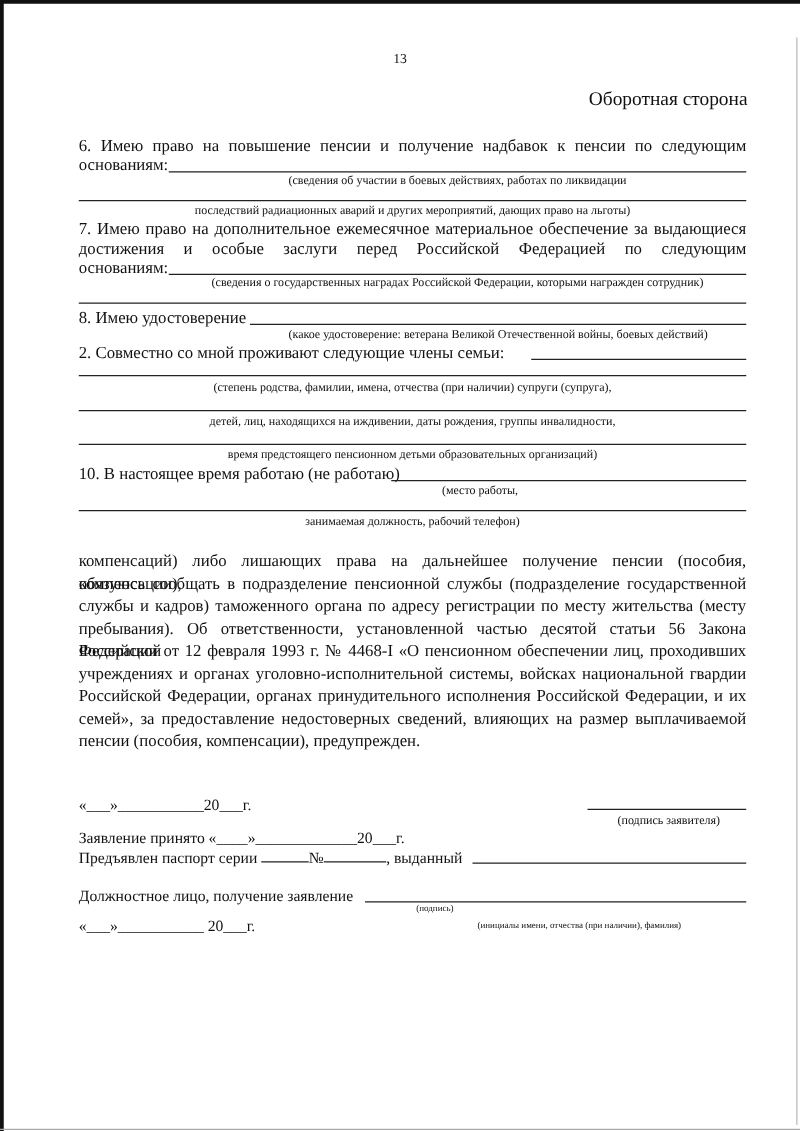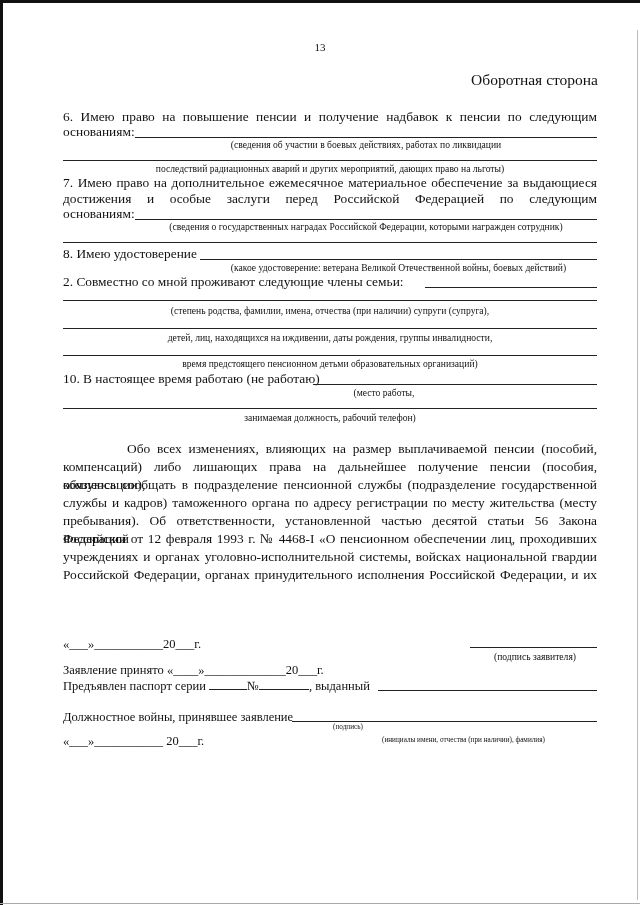--- a/index.html
+++ b/index.html
@@ -71,42 +71,43 @@
 
 <div>
   <div class="t" style="left:63px;top:371px;">10. В настоящее время работаю (не работаю)</div>
   <div class="ln" style="left:313px;top:384px;width:284px;"></div>
   <div class="s" style="left:313px;top:387px;width:142px;">(место работы,</div>
   <div class="ln" style="left:63px;top:408px;width:534px;"></div>
   <div class="s" style="left:63px;top:412px;width:534px;">занимаемая должность, рабочий телефон)</div>
 </div>
 
 <div class="para" style="top:440px;">
-  <span class="pl indent">Обо всех изменениях, влияющих на размер выплачиваемой пенсии (пособий,</span>
   <span class="pl">компенсаций) либо лишающих права на дальнейшее получение пенсии (пособия, компенсации),</span>
   <span class="pl">обязуюсь сообщать в подразделение пенсионной службы (подразделение государственной</span>
   <span class="pl">службы и кадров) таможенного органа по адресу регистрации по месту жительства (месту</span>
   <span class="pl">пребывания). Об ответственности, установленной частью десятой статьи 56 Закона Российской</span>
   <span class="pl">Федерации от 12 февраля 1993 г. № 4468-I «О пенсионном обеспечении лиц, проходивших</span>
   <span class="pl">учреждениях и органах уголовно-исполнительной системы, войсках национальной гвардии</span>
   <span class="pl">Российской Федерации, органах принудительного исполнения Российской Федерации, и их</span>
+  <span class="pl">семей», за предоставление недостоверных сведений, влияющих на размер выплачиваемой</span>
+  <span class="pl last">пенсии (пособия, компенсации), предупрежден.</span>
 </div>
 
 <div>
   <div class="t" style="left:63px;top:636px;font-size:12.5px;">«___»___________20___г.</div>
   <div class="ln" style="left:470px;top:647px;width:127px;"></div>
   <div class="s" style="left:470px;top:651px;width:130px;">(подпись заявителя)</div>
 
   <div class="t" style="left:63px;top:662px;font-size:12.5px;">Заявление принято «____»_____________20___г.</div>
 
   <div class="t" style="left:63px;top:678px;font-size:12.5px;">
     <span>Предъявлен паспорт серии</span>
     <span style="display:inline-block;width:38px;border-bottom:1px solid #222;height:11px;vertical-align:baseline;"></span><span>№</span><span style="display:inline-block;width:50px;border-bottom:1px solid #222;height:11px;vertical-align:baseline;"></span><span>, выданный</span>
   </div>
   <div class="ln" style="left:378px;top:690px;width:219px;"></div>
 
-  <div class="t" style="left:63px;top:709px;font-size:12.5px;">Должностное войны, принявшее заявление</div>
+  <div class="t" style="left:63px;top:709px;font-size:12.5px;">Должностное лицо, получение заявление</div>
   <div class="ln" style="left:292px;top:721px;width:305px;"></div>
   <div class="xs" style="left:333px;top:723px;">(подпись)</div>
   <div class="xs" style="left:382px;top:723px;margin-top:13px;">(инициалы имени, отчества (при наличии), фамилия)</div>
 
   <div class="t" style="left:63px;top:733px;font-size:12.5px;">«___»___________ 20___г.</div>
 </div>
 
 </body></html>

